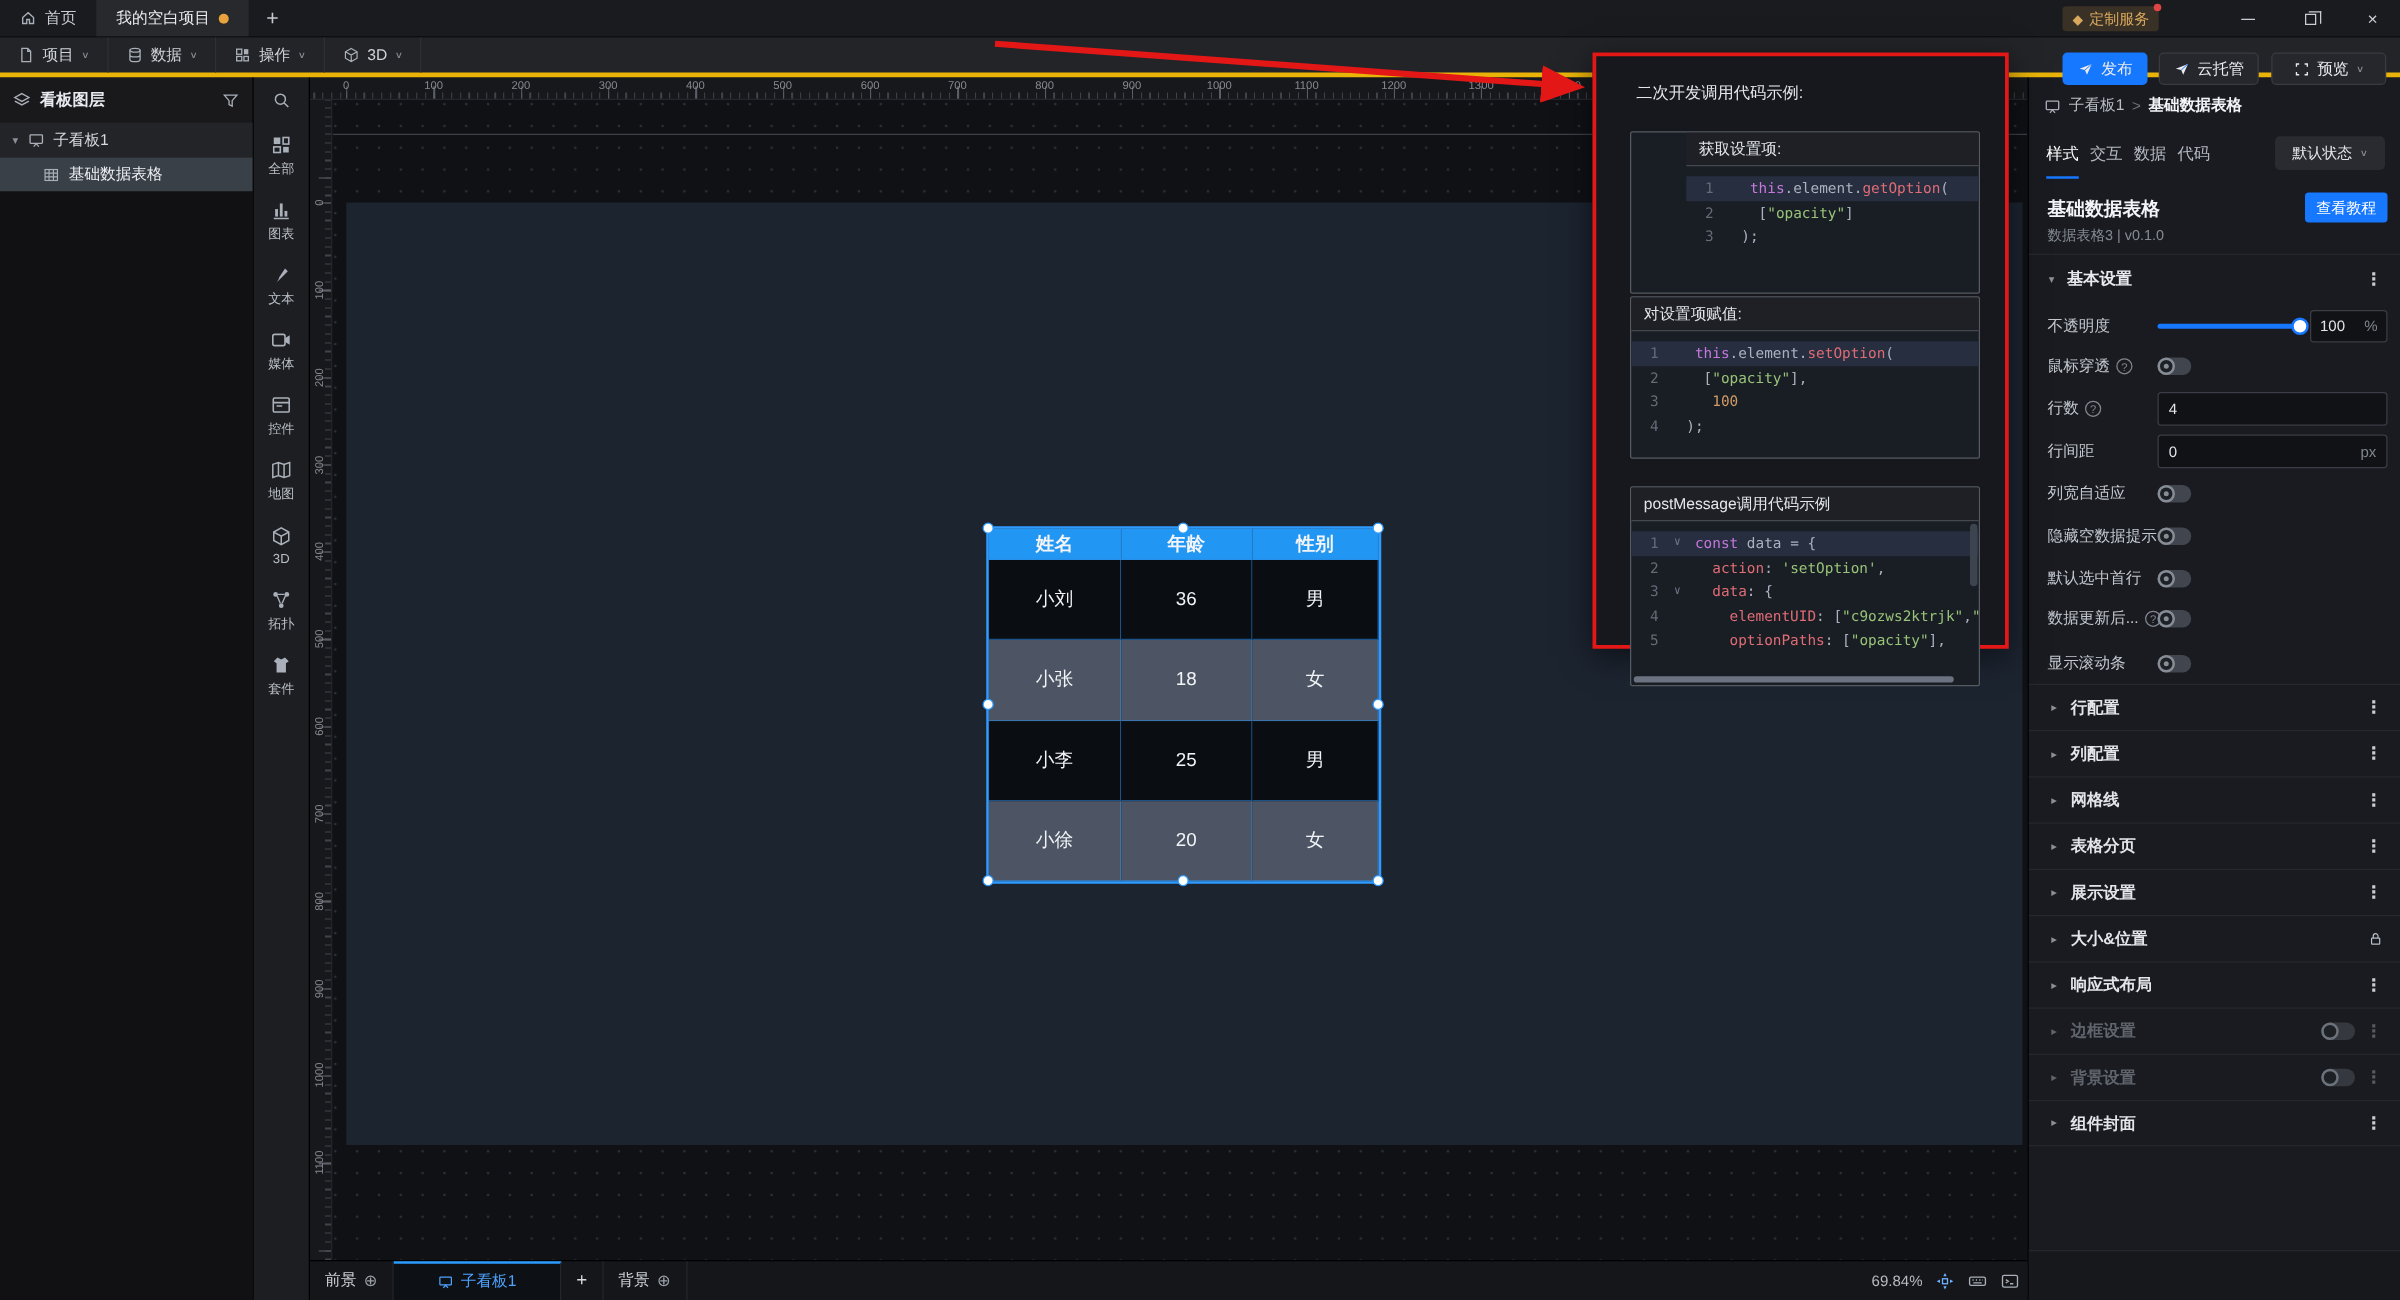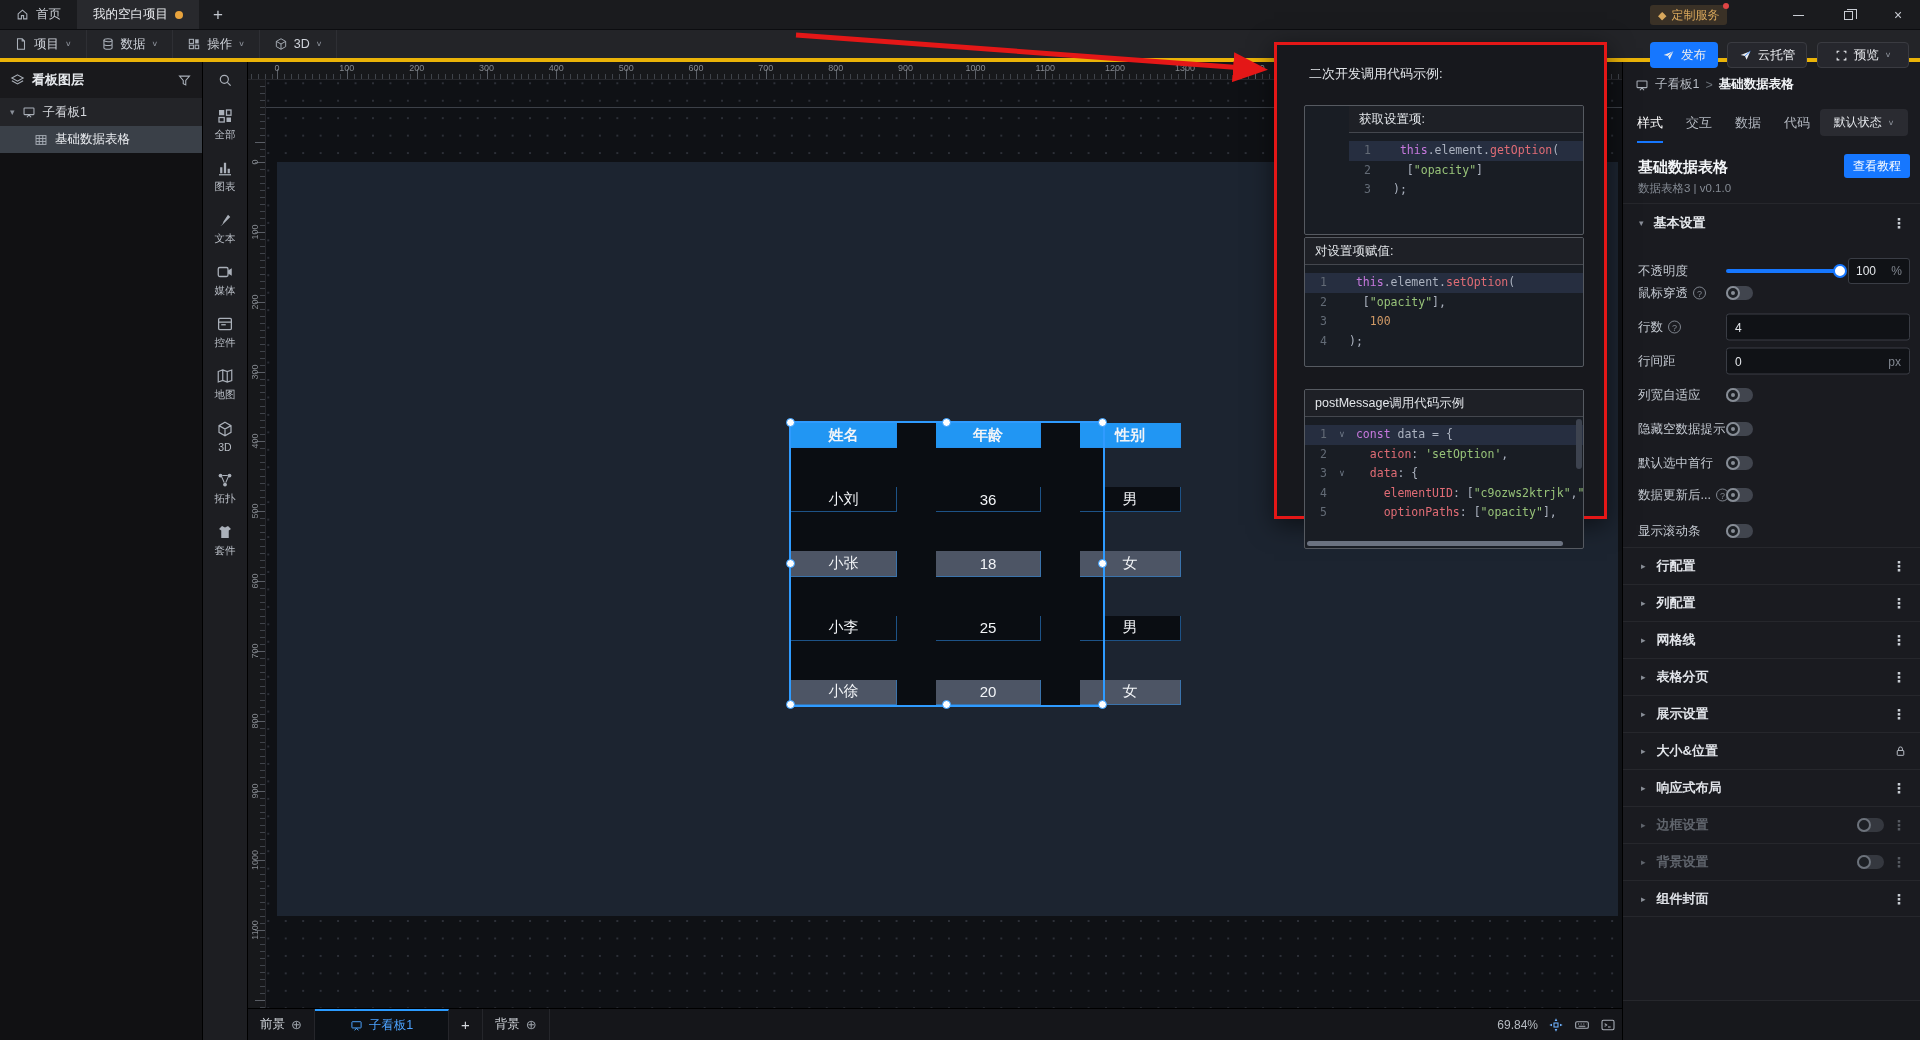--- a/index.html
+++ b/index.html
@@ -70,21 +70,21 @@
   
   #canvas { left:266px; top:80px; width:1356px; height:928px; overflow:hidden;
     background-color:#0f1115;
     background-image:radial-gradient(circle,#2d3038 1px,transparent 1.3px);
     background-size:17.46px 17.46px; background-position:11px 12px; }
   #board { position:absolute; left:11px; top:82px; width:1341px; height:754px; background:#1c2430; }
   #canvas-topline { position:absolute; left:0; top:27px; width:100%; height:1px; background:#3c4048; }
 
   
   #comp { position:absolute; left:525px; top:343px; width:312px; height:282px; outline:2px solid #2f9bff; background:#0a0d12; }
-  #comp-grid { width:100%; height:100%; display:grid; grid-template-columns:106px 105px 101px; grid-template-rows:25px repeat(4,1fr);gap:39px; }
+  #comp-grid { width:100%; height:100%; display:grid; grid-template-columns:106px 105px 101px; grid-template-rows:25px repeat(4,1fr); }
   .tcell { display:flex; align-items:center; justify-content:center; font-size:15px; color:#f2f4f7; border-right:1px solid rgba(45,140,230,.55); border-bottom:1px solid rgba(45,140,230,.55); }
   .tcell.hd { background:#2196f3; font-weight:bold; }
   .tcell.dark { background:#0a0d12; }
   .tcell.slate { background:#4d5565; }
   .handle { position:absolute; width:9px; height:9px; border-radius:50%; background:#fff; border:1px solid #2f9bff; z-index:2; }
 
   
   #popup { left:1274px; top:42px; width:333px; height:477px; border:3px solid #e41717; background:#17181d; z-index:5; box-shadow:0 6px 24px rgba(0,0,0,.55); }
   #popup-title { position:absolute; left:32px; top:20px; font-size:13px; color:#e3e6ea; }
   .cbox { position:absolute; left:27px; width:280px; border:1px solid #565a61; border-radius:2px; background:#191d24; overflow:hidden; }
@@ -97,21 +97,21 @@
   .tk-kw{color:#c678dd} .tk-fn{color:#e06c75} .tk-prop{color:#e06c75} .tk-str{color:#98c379} .tk-num{color:#d19a66} .tk-fg{color:#abb2bf}
   #b3-vsb { position:absolute; right:1px; top:29px; width:6px; height:50px; background:#3d434f; border-radius:3px; }
   #b3-hsb { position:absolute; left:2px; bottom:2px; width:92%; height:5px; background:#6b7280; border-radius:3px; }
   #arrow-svg { left:780px; top:24px; width:512px; height:58px; z-index:7; pointer-events:none; }
 
   
   #inspector { left:1622px; top:62px; width:298px; height:978px; background:#1a1b20; border-left:1px solid #000; }
   #breadcrumb { position:absolute; left:12px; top:14px; display:flex; align-items:center; gap:6px; font-size:12.5px; color:#b9bec6; }
   #breadcrumb .ic { width:14px; height:14px; }
   #breadcrumb .cur { color:#f2f4f7; font-weight:bold; }
-  #insp-tabs { position:absolute; left:14px; top:52px; display:flex; gap:23px; font-size:13px; color:#b4b9c1; }
+  #insp-tabs { position:absolute; left:14px; top:52px; display:flex; gap:9px; font-size:13px; color:#b4b9c1; }
   .insp-tab { padding-bottom:9px; }
   .insp-tab.active { color:#fff; border-bottom:2px solid #1677ff; }
   #state-dd { position:absolute; right:12px; top:47px; width:88px; height:27px; background:#2a2b31; border-radius:4px; display:flex; align-items:center; justify-content:center; gap:6px; font-size:12px; color:#e3e6ea; }
   #insp-title { position:absolute; left:15px; top:96px; font-size:15px; font-weight:bold; color:#f2f4f7; }
   #insp-sub { position:absolute; left:15px; top:119px; font-size:11.5px; color:#858b94; }
   #btn-tutorial { position:absolute; right:10px; top:92px; height:24px; padding:0 9px; background:#1677ff; border-radius:3px; color:#fff; font-size:12px; display:flex; align-items:center; }
   #insp-div1 { position:absolute; left:0; top:141px; width:100%; height:1px; background:#26272c; }
   #basic-hdr { position:absolute; left:0; top:142px; width:100%; height:38px; display:flex; align-items:center; }
   #basic-hdr .expander { margin-left:16px; }
   #basic-hdr .lbl { margin-left:10px; font-size:13px; font-weight:bold; color:#e7eaee; }
@@ -533,21 +533,21 @@
     <div id="btn-tutorial">
         <span>查看教程</span>
       </div>
     <div id="insp-div1"></div>
     <div id="basic-hdr">
       <span class="expander">▾</span>
       <span class="lbl">基本设置</span>
       <span class="kebab">⋮</span>
     </div>
     <div id="fields">
-        <div class="frow" style="top: 12px;">
+        <div class="frow" style="top: 2px;">
           <div class="flabel">
             <span>不透明度</span>
           </div>
           <div class="slider">
             <div class="sthumb"></div>
           </div>
           <div class="sval">
             <span>100</span>
             <span class="sfx">%</span>
           </div>

